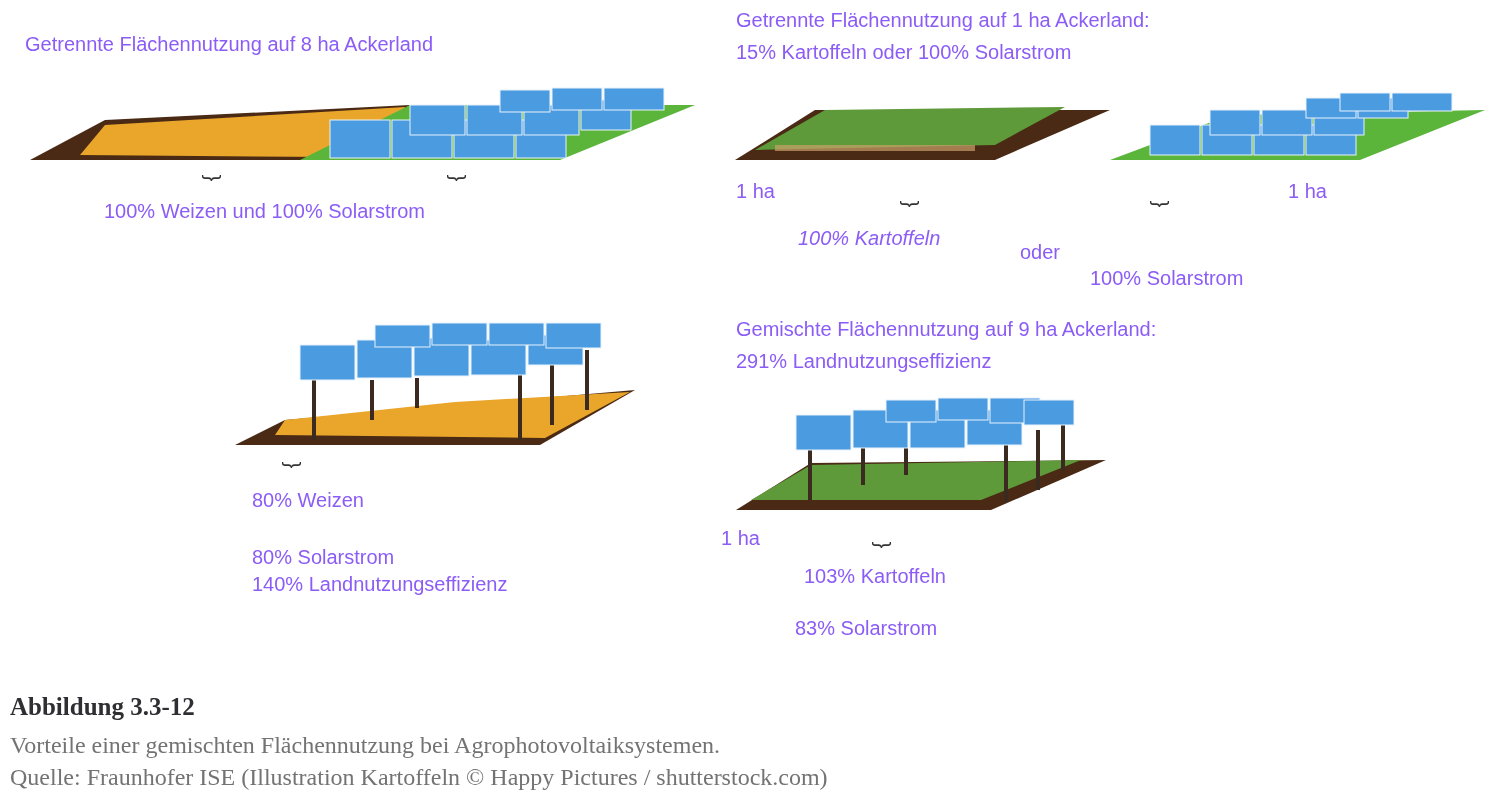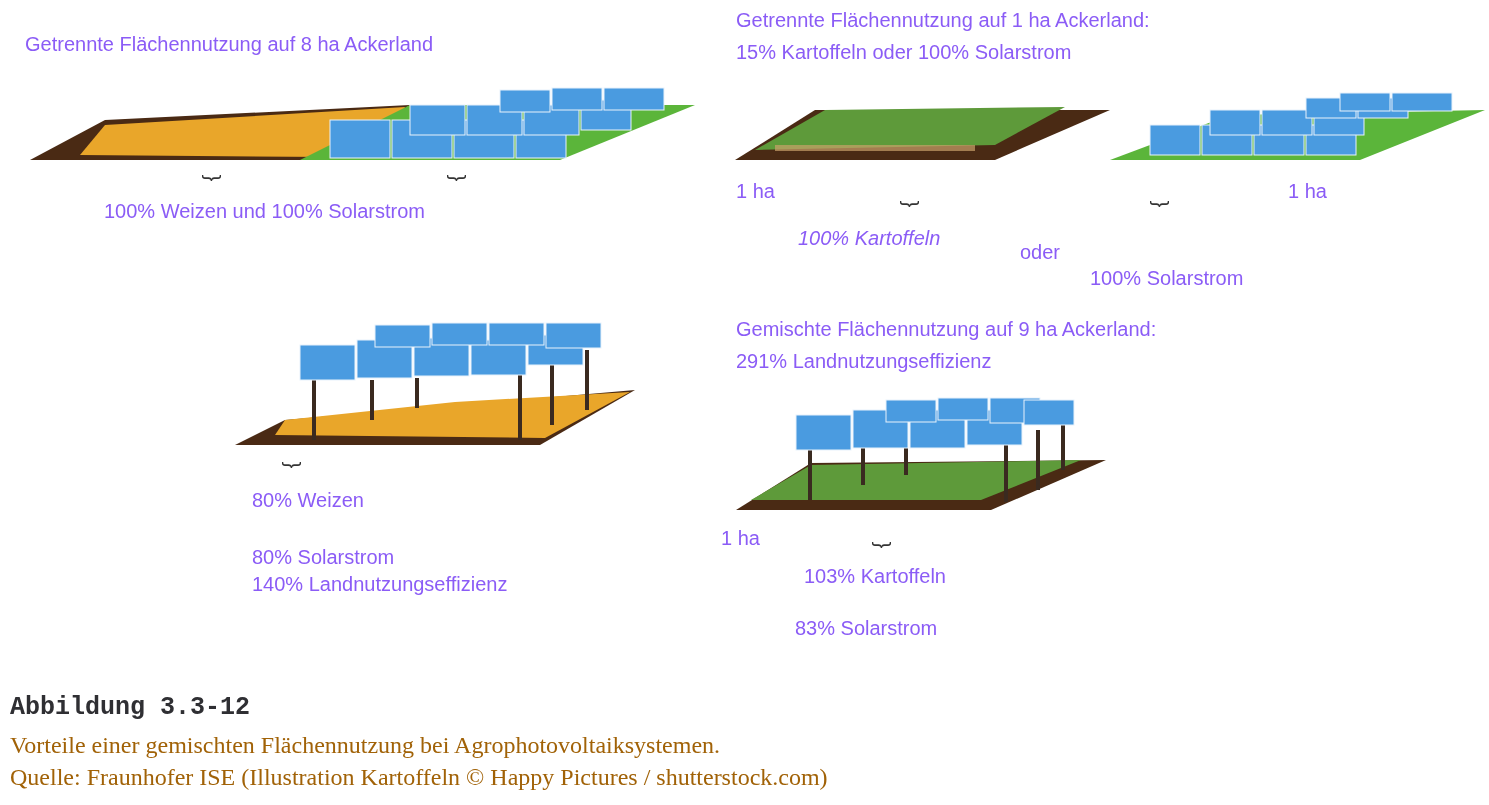--- a/index.html
+++ b/index.html
@@ -1,21 +1,21 @@
 <!DOCTYPE html>
 <html><head>
 <meta charset="utf-8">
 <style>
   html, body { margin:0; padding:0; background:#ffffff; }
   body { width:1489px; height:805px; position:relative; overflow:hidden; font-family:"Liberation Sans", sans-serif; color:#2f2f33; }
   .abs { position:absolute; }
   .lbl { font-size:20px; line-height:24px; white-space:nowrap; color:#8b5cf6; }
   .brace { font-size:20px; color:#333; transform:rotate(90deg); display:inline-block; line-height:1; }
-  .cap-title { font-family:Liberation Mono, monospace; font-weight:bold; font-size:25px; }
-  .cap-text { font-family:"Liberation Serif", serif; font-size:24px; line-height:30px; color:#a16207; }
+  .cap-title { font-family:Liberation Serif, serif; font-weight:bold; font-size:25px; }
+  .cap-text { font-family:"Liberation Serif", serif; font-size:24px; line-height:30px; color:#737373; }
   svg { position:absolute; overflow:visible; }
 </style>
 </head>
 <body>
 
 <div class="abs lbl" style="left:25px;top:32px;">Getrennte Flächennutzung auf 8 ha Ackerland</div>
 
 <svg style="left:30px;top:85px;" width="670" height="80" viewBox="0 0 670 80">
   <polygon points="0,75 75,35 380,20 310,75" fill="#4a2a14"></polygon>
   <polygon points="50,70 75,40 375,22 360,60 300,72" fill="#e9a62a"></polygon>

